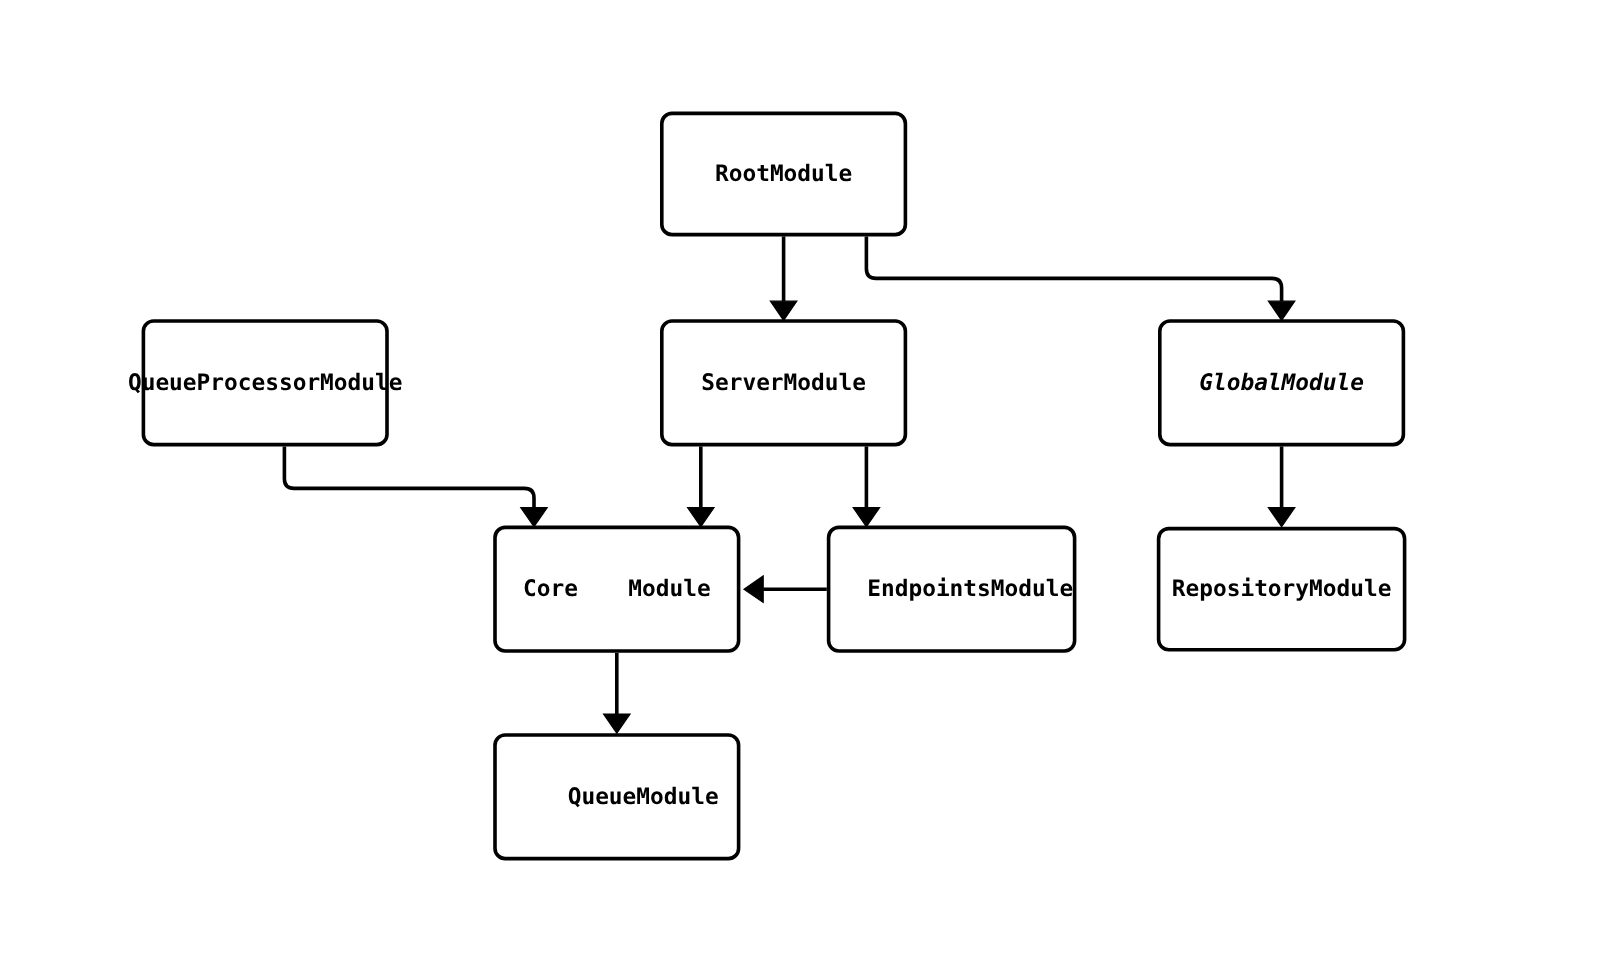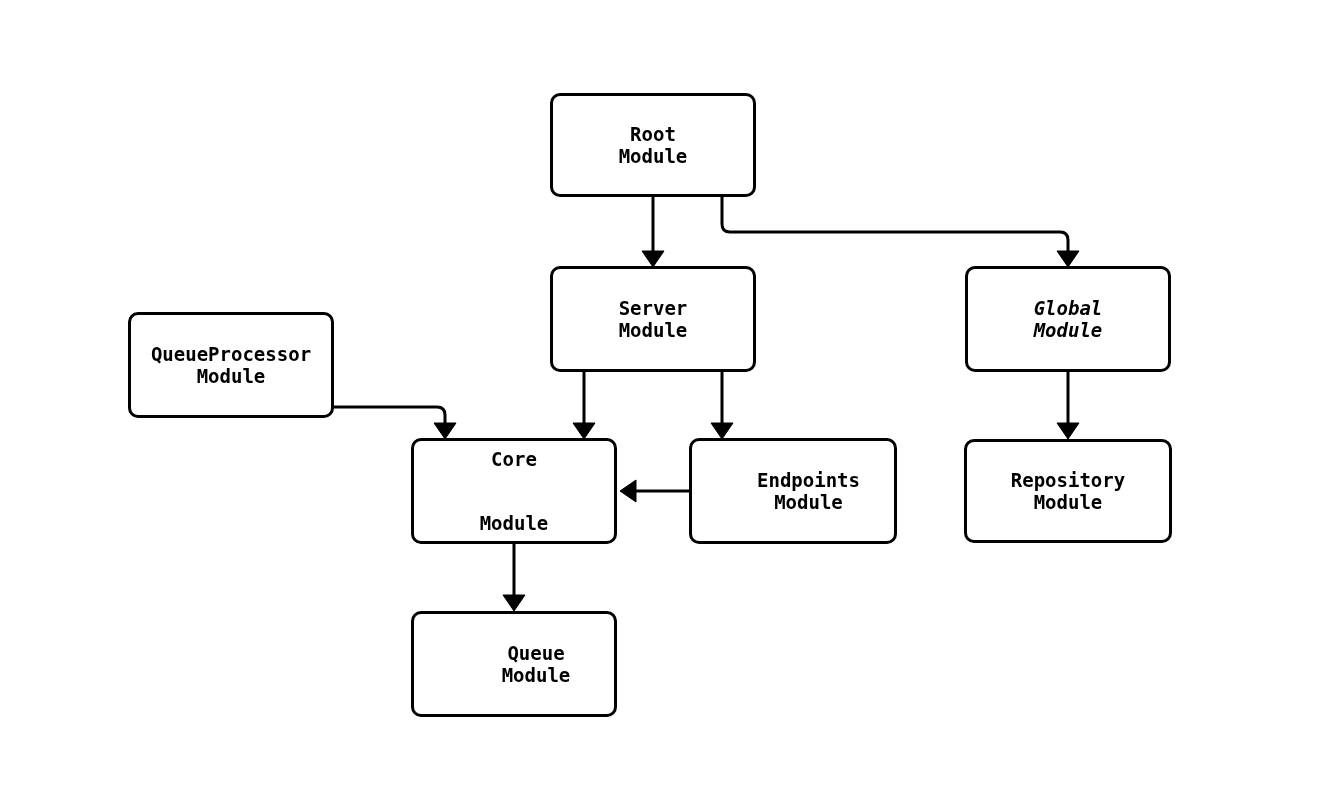--- a/index.html
+++ b/index.html
@@ -33,21 +33,21 @@
   }
   .node {
     position: absolute;
     width: 206px;
     height: 106px;
     box-sizing: border-box;
     background: #ffffff;
     border: 3px solid #000000;
     border-radius: 10px;
     display: flex;
-    flex-direction: column;
+    flex-direction: row;
     align-items: center;
     justify-content: center;
     font-weight: bold;
     font-size: 19px;
     line-height: 22px;
     color: #000000;
   }
   .node .line { white-space: nowrap; }
 </style>
 </head>
@@ -96,21 +96,21 @@
       <path d="M514,544 L514,595"></path>
       <polygon points="503,595 525,595 514,611"></polygon>
     </g>
   </svg>
 
   <div class="node" style="left:550px; top:93px; height:104px;">
     <div class="line">Root</div>
     <div class="line">Module</div>
   </div>
 
-  <div class="node" style="left:128px; top:266px;margin-top:46px;">
+  <div class="node" style="left:118px; top:266px;">
     <div class="line">QueueProcessor</div>
     <div class="line">Module</div>
   </div>
 
   <div class="node" style="left:550px; top:266px;">
     <div class="line">Server</div>
     <div class="line">Module</div>
   </div>
 
   <div class="node" style="left:965px; top:266px;font-style:italic;">

